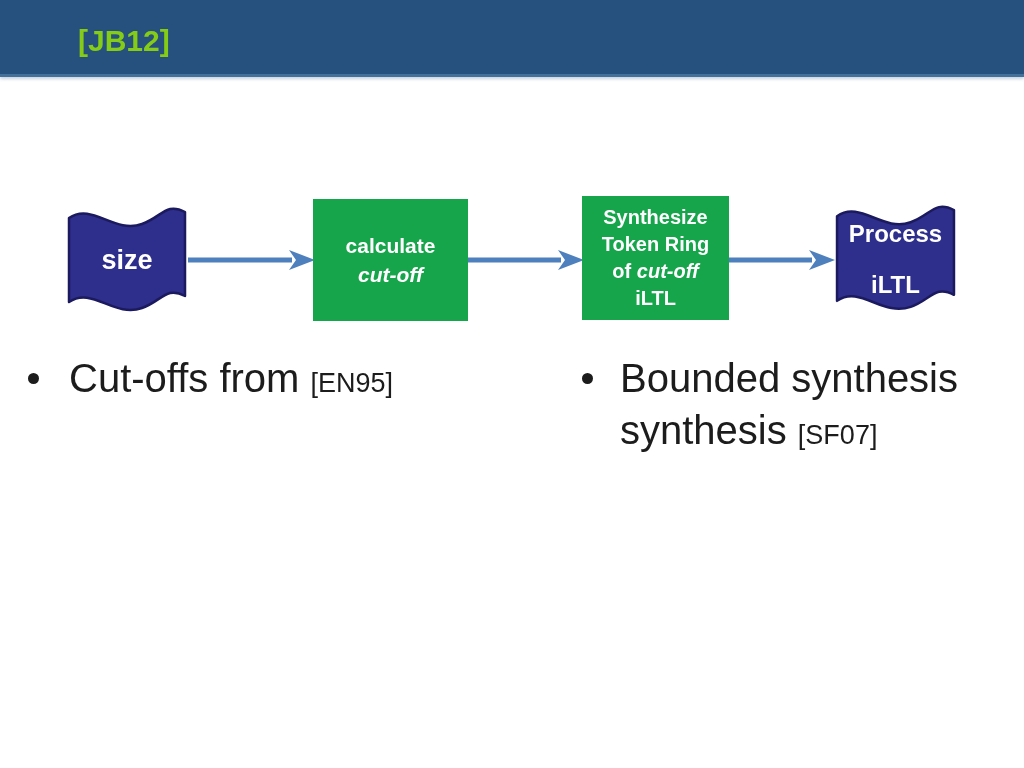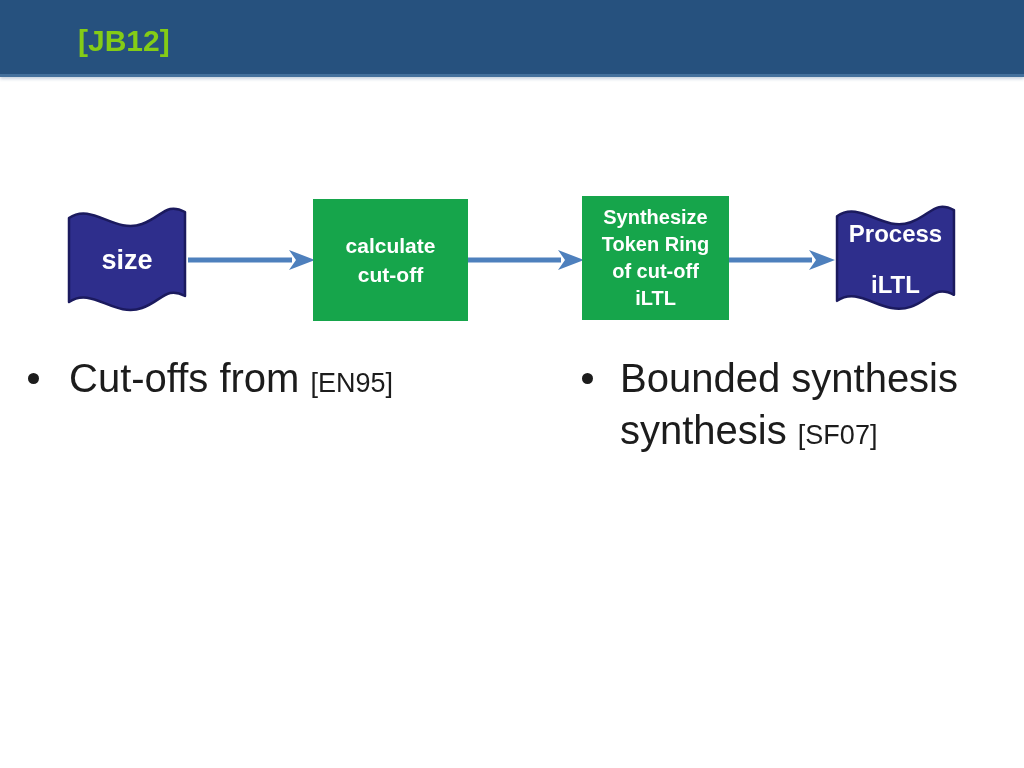--- a/index.html
+++ b/index.html
@@ -42,21 +42,21 @@
   .process-node{ left: 832px; top: 197px; width: 127px; height: 123px; }
   .process-node .node-label { font-size: 24px; line-height: 31px; gap: 20px; }
 
   .green-box {
     position: absolute; background: #16A54B;
     display: flex; flex-direction: column; align-items: center; justify-content: center;
     color: #ffffff; font-weight: bold; text-align: center;
   }
   .calc-box  { left: 313px; top: 199px; width: 155px; height: 122px; font-size: 21px; line-height: 29px; text-align: center; }
   .synth-box { left: 582px; top: 196px; width: 147px; height: 124px; font-size: 20px; line-height: 27px; }
-  .it { }
+  .it { font-style: italic; }
 
   .arrow { position: absolute; top: 249px; height: 22px; }
   .arrow-1 { left: 188px; width: 127px; }
   .arrow-2 { left: 468px; width: 116px; }
   .arrow-3 { left: 729px; width: 106px; }
 
   
   .bullet-row { position: absolute; display: flex; color: #1C1C1C; }
   .bullet-dot {
     width: 11px; height: 11px; border-radius: 50%; background: #1C1C1C;

